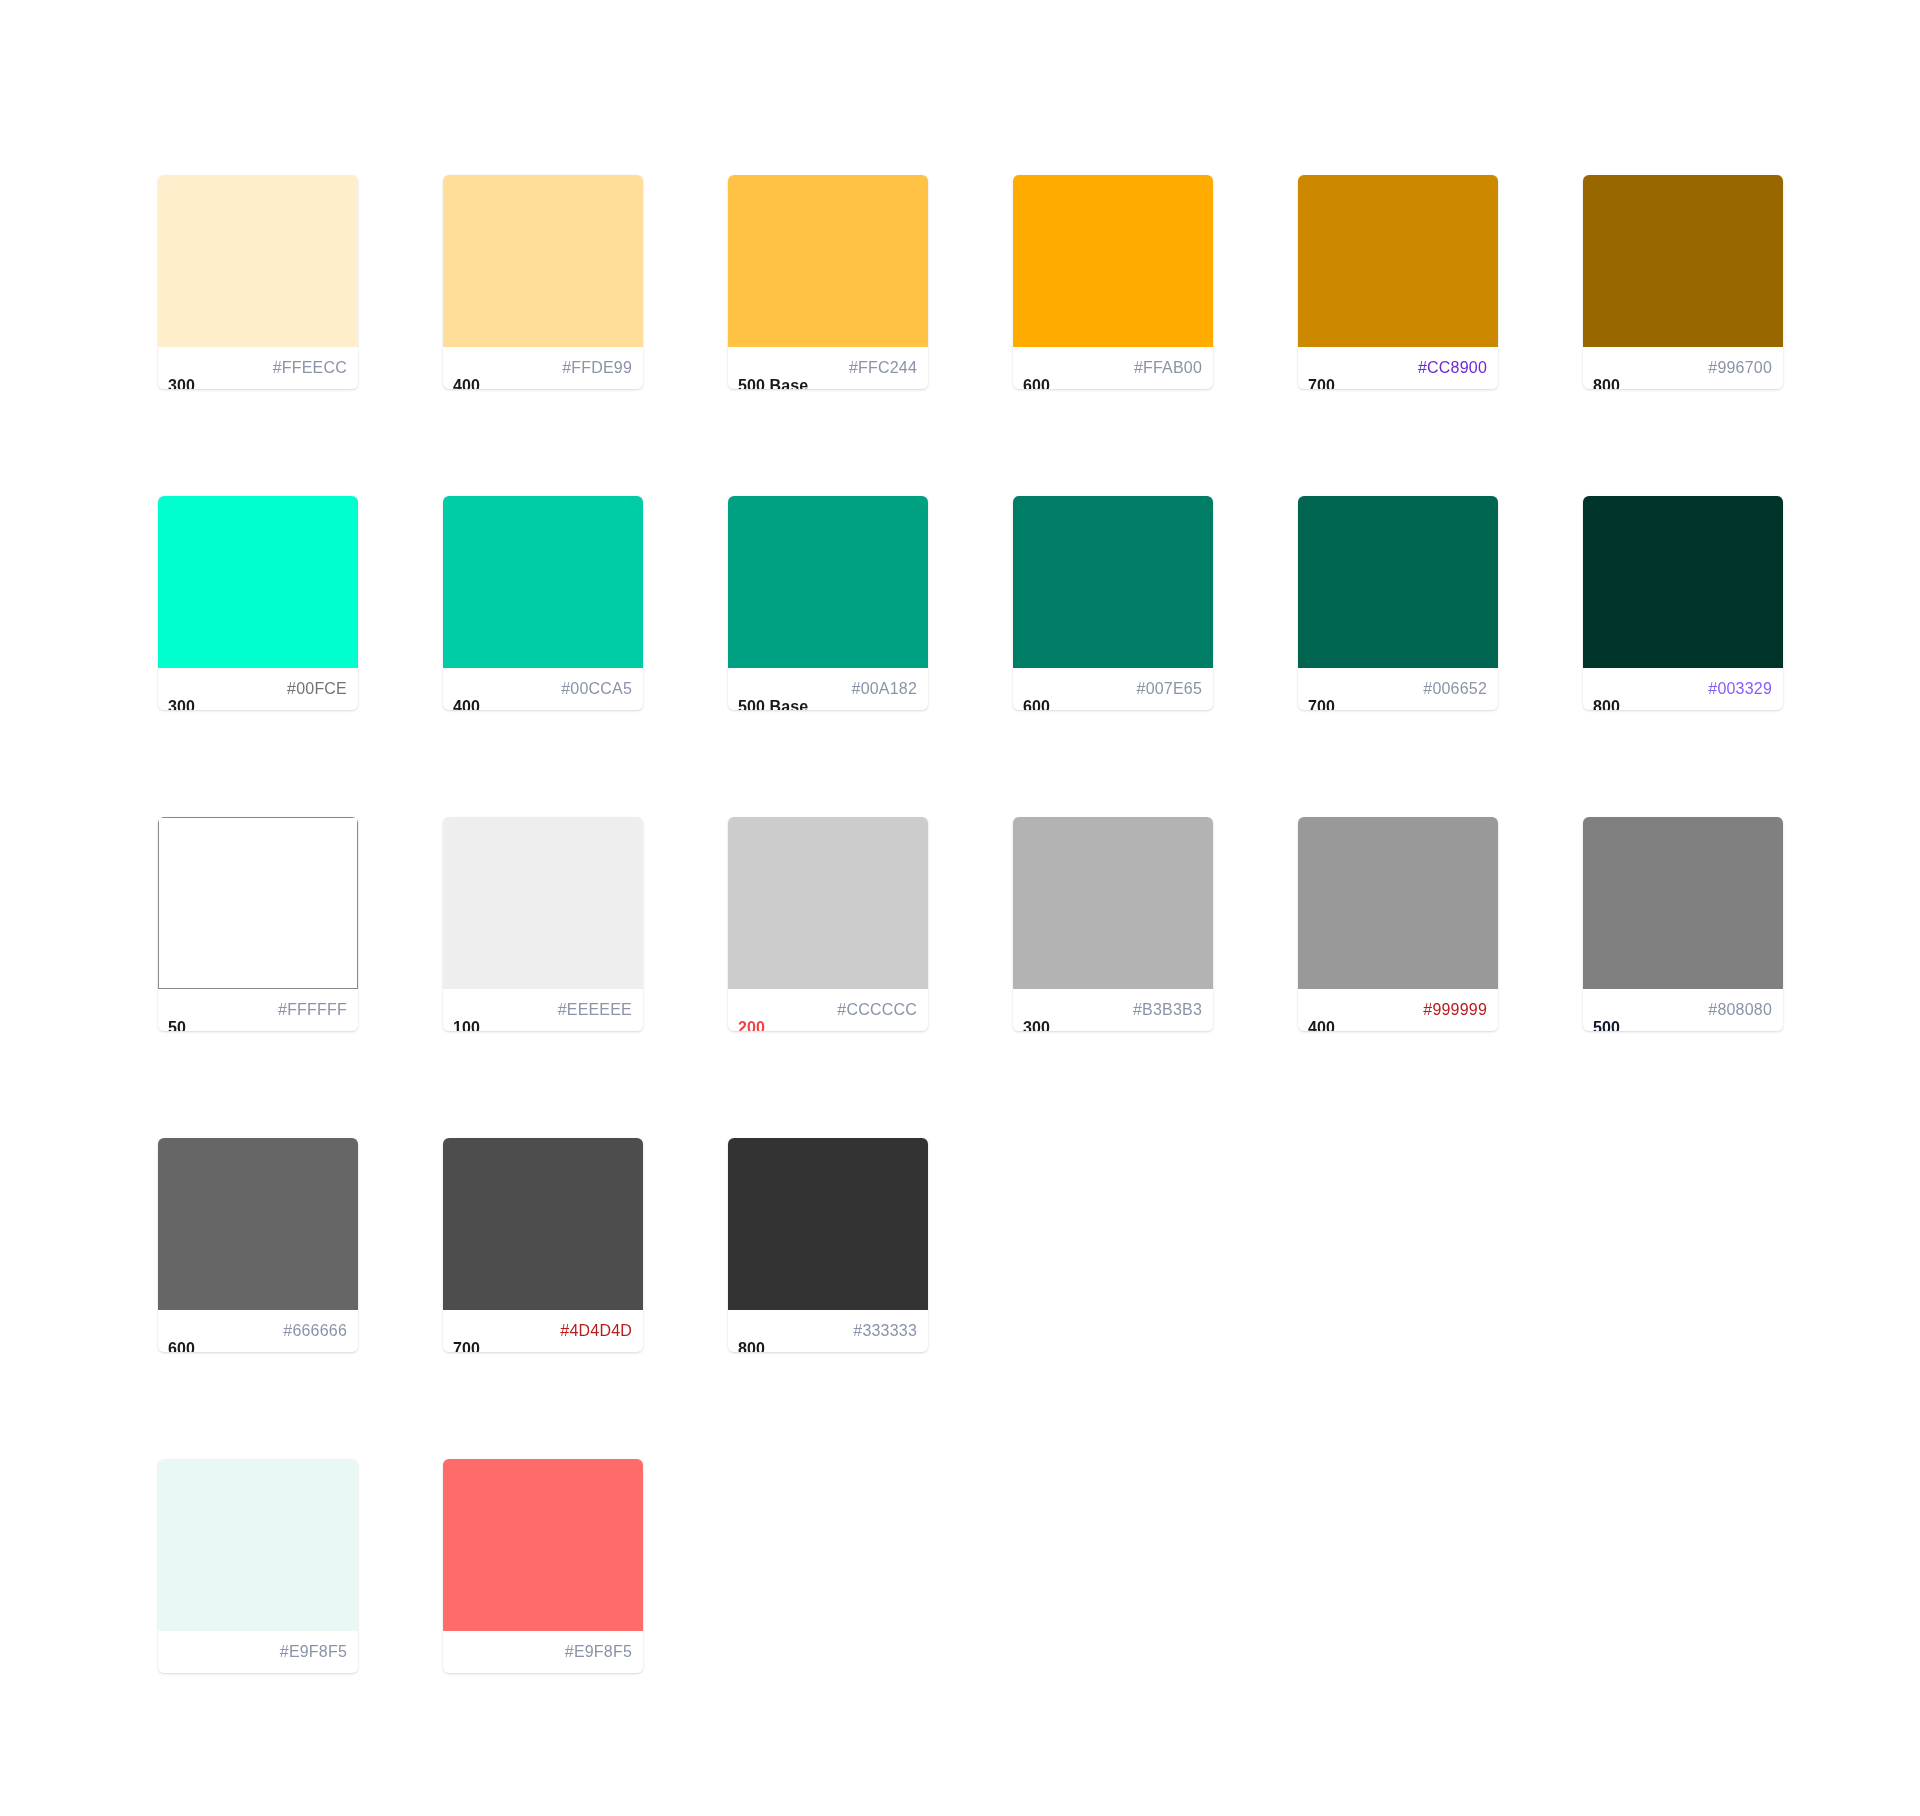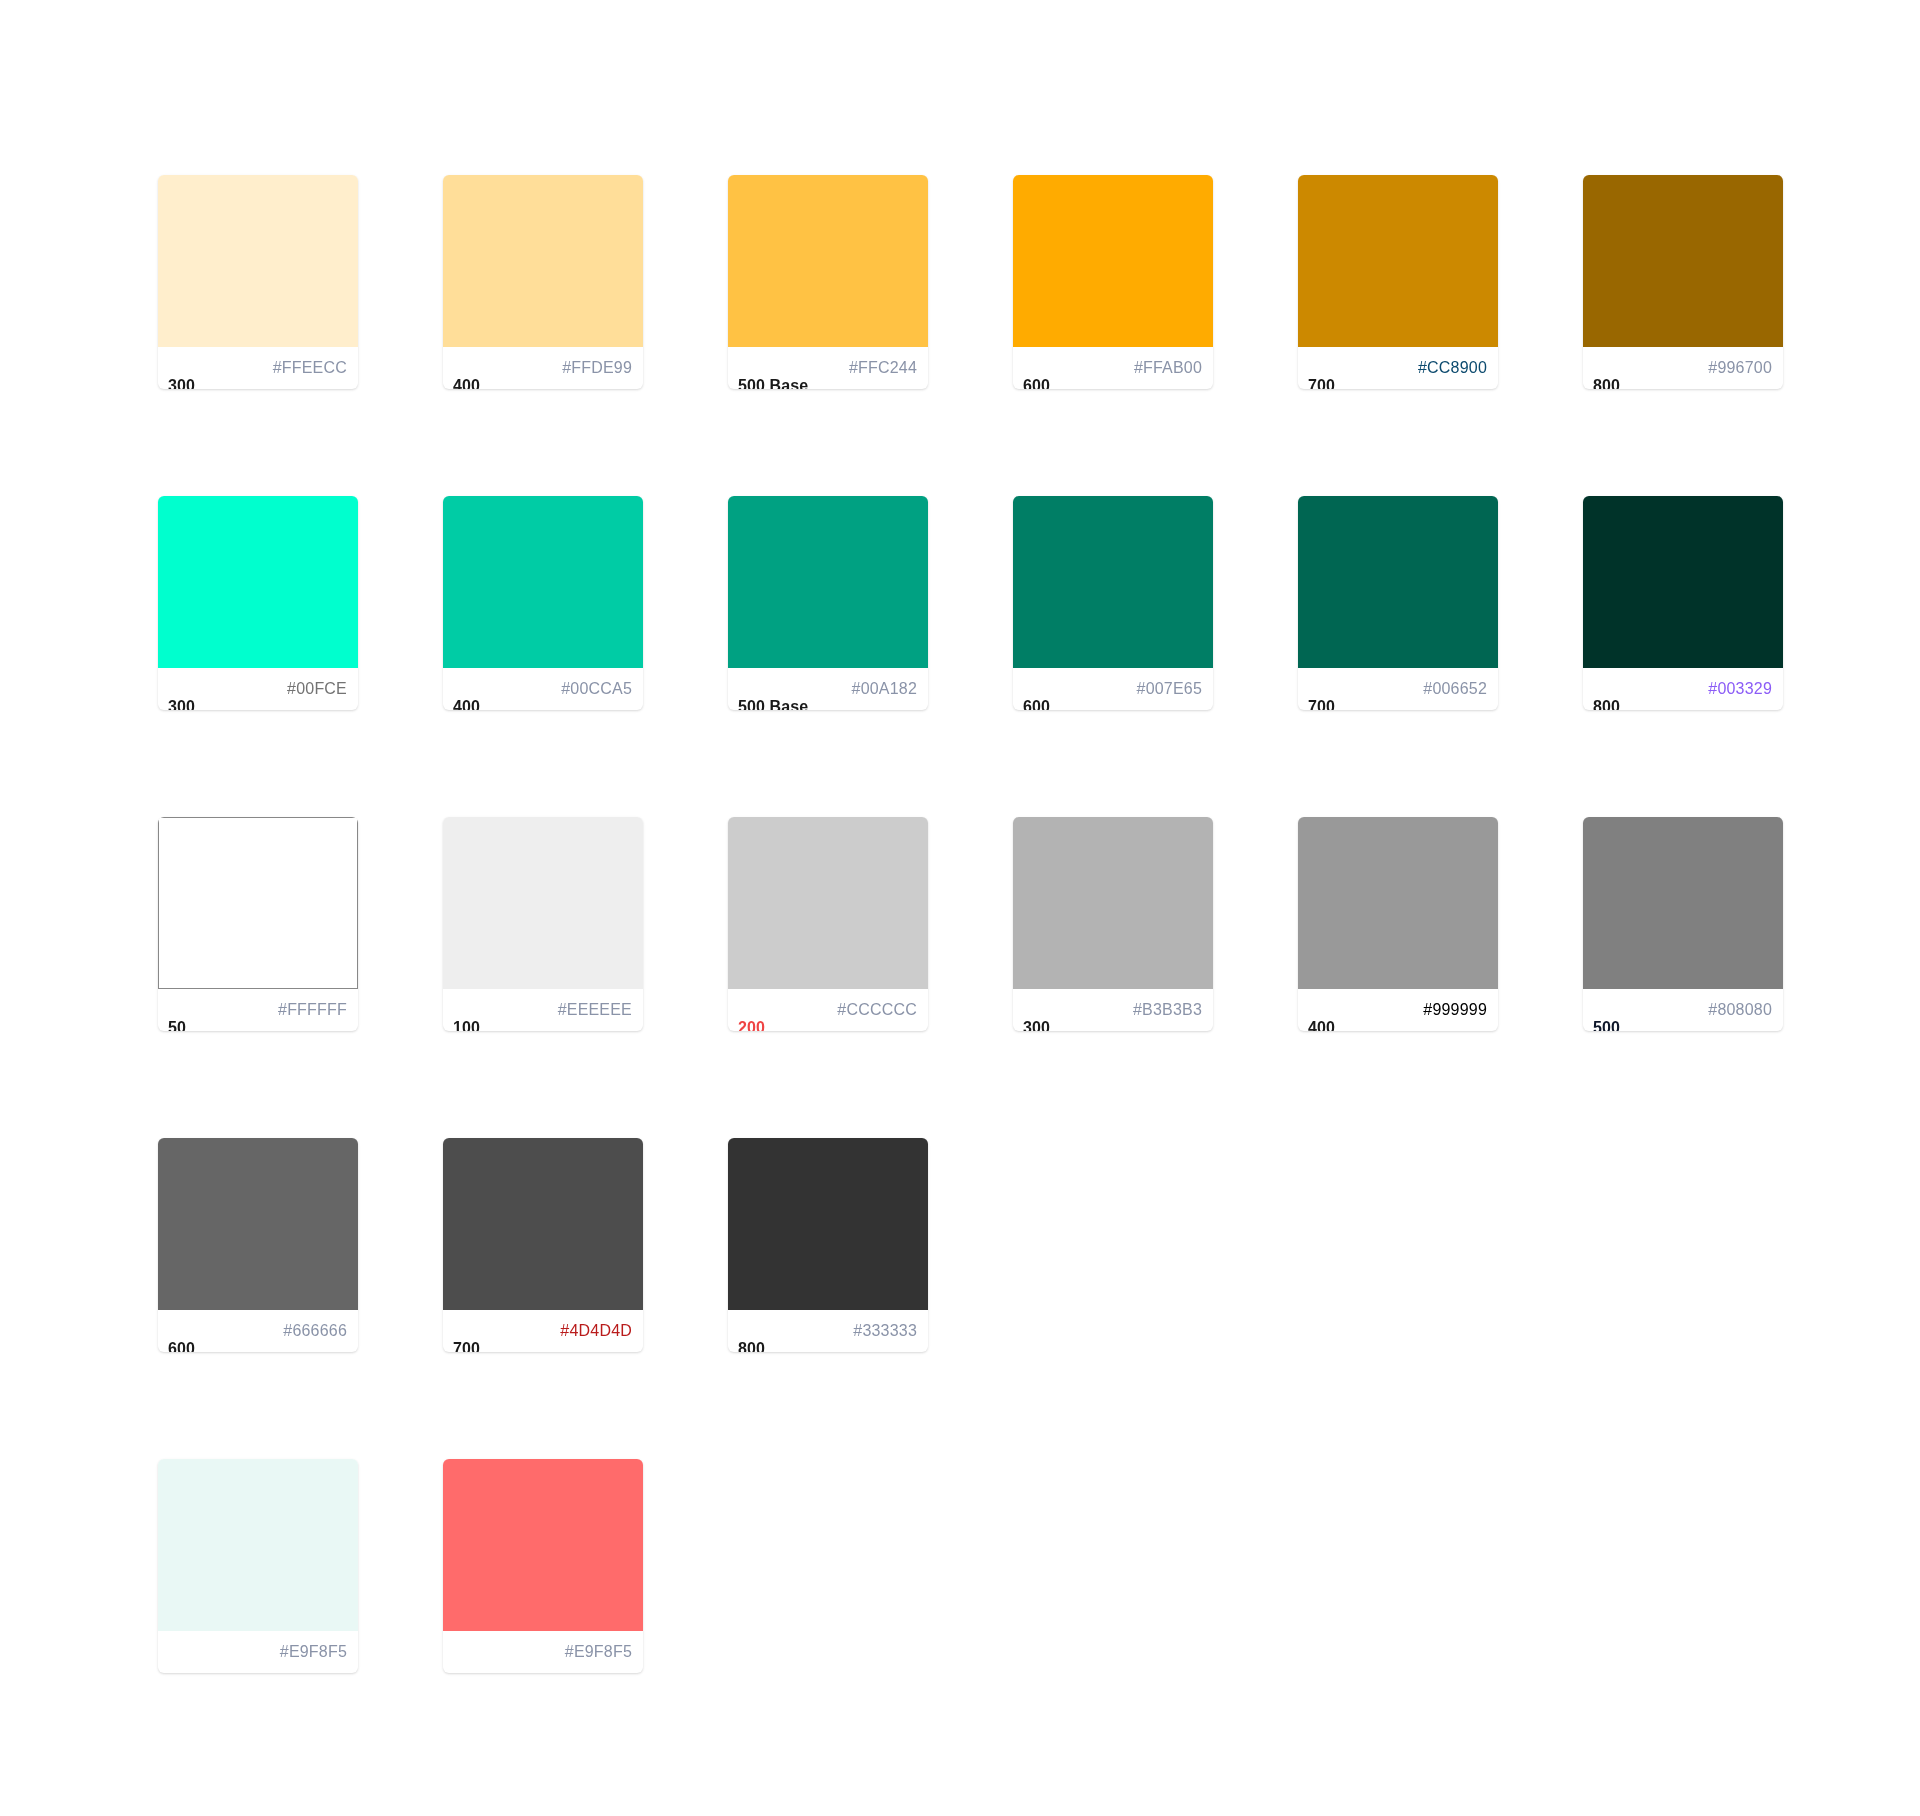--- a/index.html
+++ b/index.html
@@ -105,21 +105,21 @@
         <div class="swatch-chip" style="background: rgb(255, 171, 0);"></div>
         <div class="swatch-meta">
           <span class="swatch-token" style="color: rgb(26, 26, 26);">600</span>
           <span class="swatch-hex" style="color: rgb(138, 147, 168);">#FFAB00</span>
         </div>
       </div>
       <div class="swatch-card">
         <div class="swatch-chip" style="background: rgb(204, 137, 0);"></div>
         <div class="swatch-meta">
           <span class="swatch-token" style="color: rgb(26, 26, 26);">700</span>
-          <span class="swatch-hex" style="color: #0c4a6e;">#CC8900</span>
+          <span class="swatch-hex" style="color: #6d28d9;">#CC8900</span>
         </div>
       </div>
       <div class="swatch-card">
         <div class="swatch-chip" style="background: rgb(153, 103, 0);"></div>
         <div class="swatch-meta">
           <span class="swatch-token" style="color: rgb(26, 26, 26);">800</span>
           <span class="swatch-hex" style="color: rgb(138, 147, 168);">#996700</span>
         </div>
       </div>
     </div>
@@ -193,21 +193,21 @@
         <div class="swatch-chip" style="background: rgb(179, 179, 179);"></div>
         <div class="swatch-meta">
           <span class="swatch-token" style="color: rgb(26, 26, 26);">300</span>
           <span class="swatch-hex" style="color: rgb(138, 147, 168);">#B3B3B3</span>
         </div>
       </div>
       <div class="swatch-card">
         <div class="swatch-chip" style="background: rgb(153, 153, 153);"></div>
         <div class="swatch-meta">
           <span class="swatch-token" style="color: rgb(26, 26, 26);">400</span>
-          <span class="swatch-hex" style="color: #000000;">#999999</span>
+          <span class="swatch-hex" style="color: #b91c1c;">#999999</span>
         </div>
       </div>
       <div class="swatch-card">
         <div class="swatch-chip" style="background: rgb(128, 128, 128);"></div>
         <div class="swatch-meta">
           <span class="swatch-token" style="color: #0f172a;">500</span>
           <span class="swatch-hex" style="color: rgb(138, 147, 168);">#808080</span>
         </div>
       </div>
     </div>

